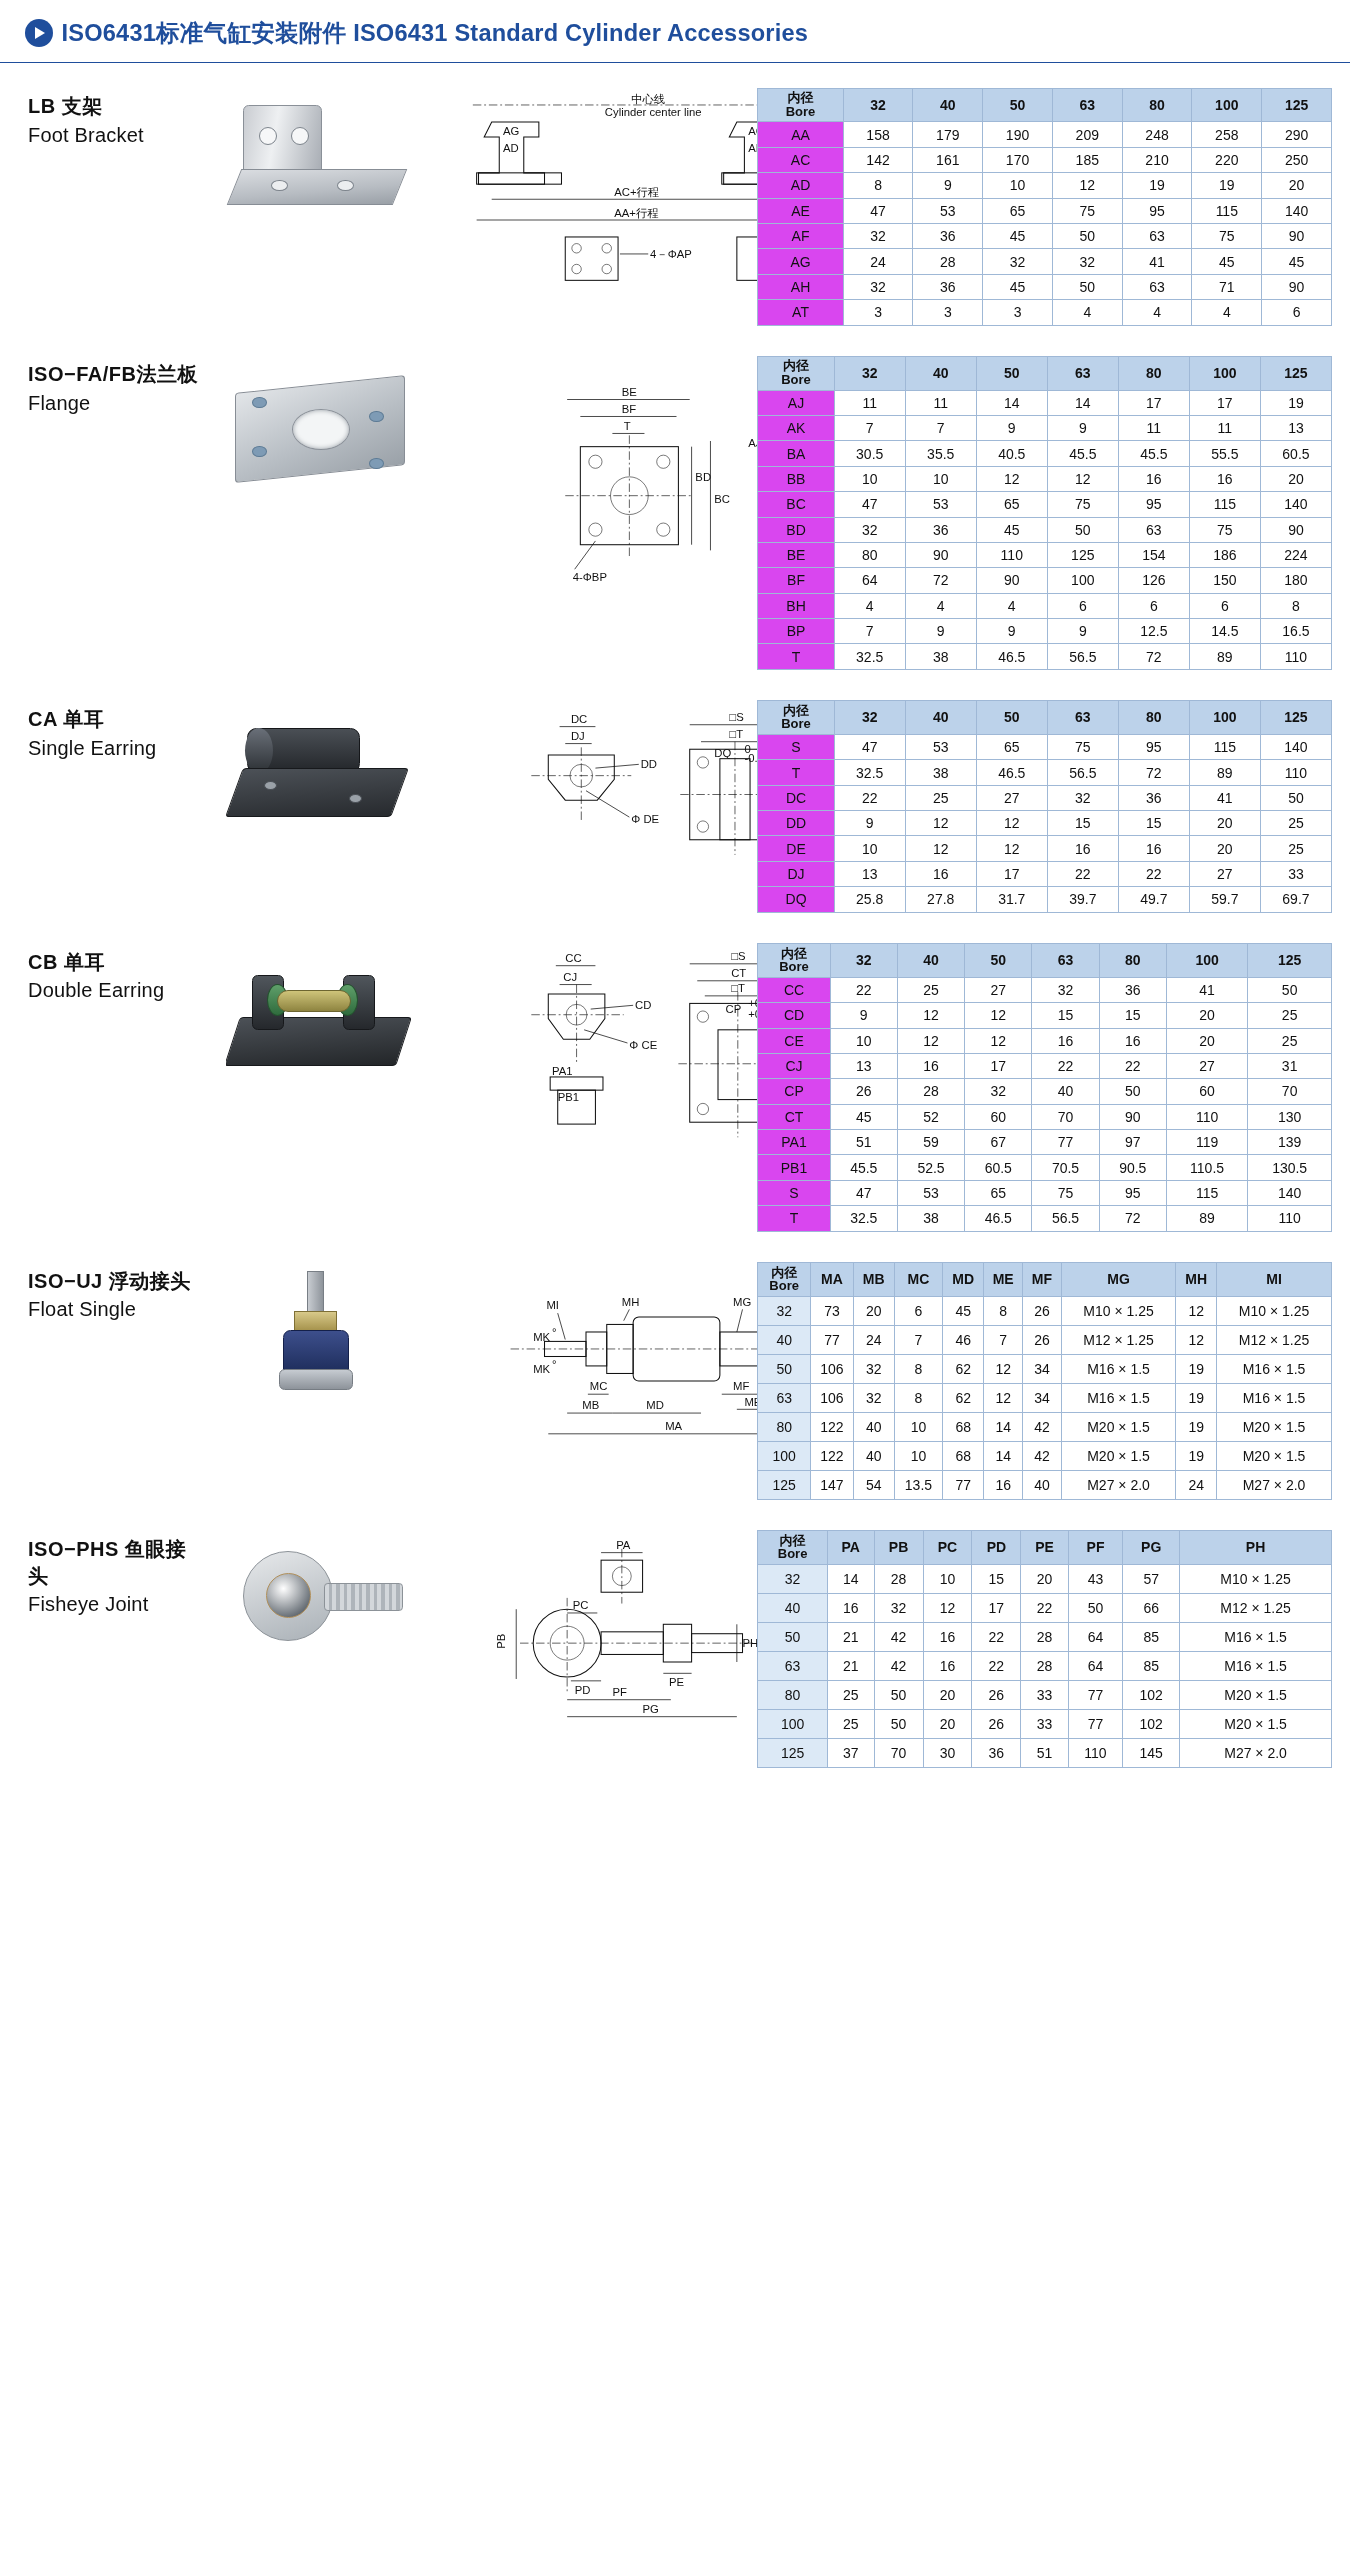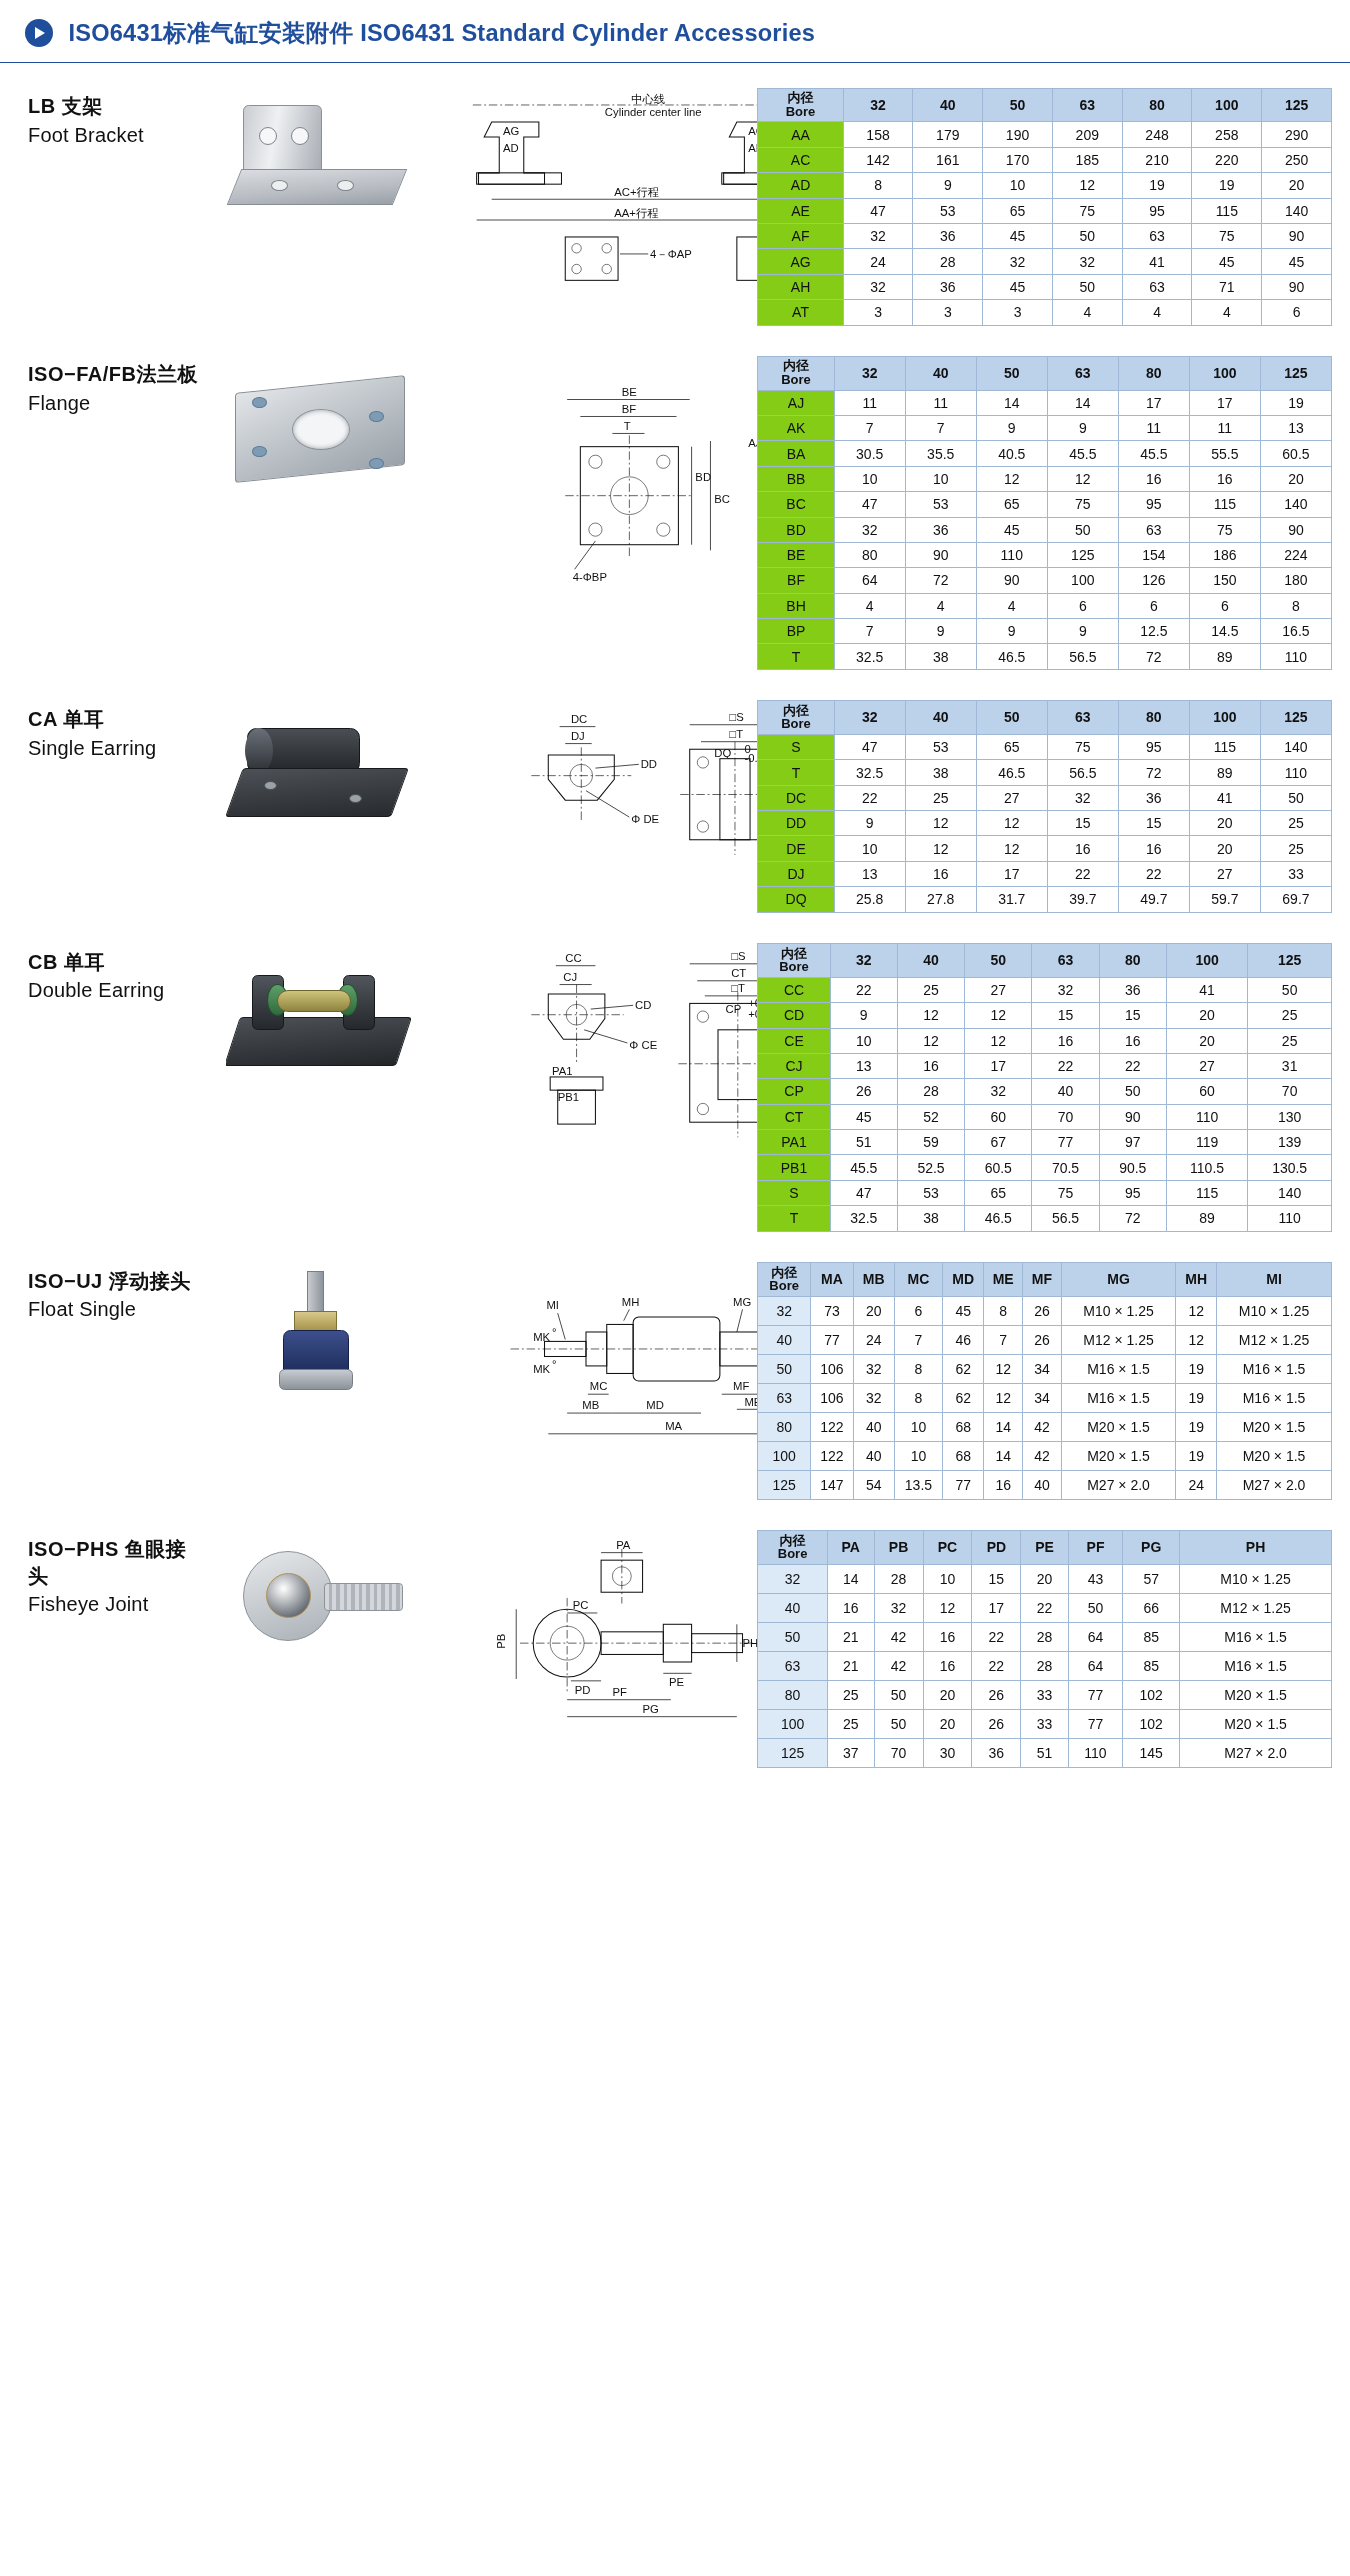--- a/index.html
+++ b/index.html
@@ -9,21 +9,21 @@
     background: #ffffff;
     font-family: "Liberation Sans", sans-serif;
     color: #1a1a1a;
   }
   .page { width: 1351px; position: relative; padding: 0 0 38px 0; }
 
   
   .header {
     display: flex;
     align-items: center;
-    gap: 16px;
+    gap: 9px;
     padding: 17px 0 13px 24.5px;
     border-bottom: 1.9px solid #1f4e9c;
   }
   .header .play {
     width: 28px; height: 28px; border-radius: 50%;
     background: #1f4e9c; position: relative; flex: 0 0 auto;
   }
   .header .play::after {
     content: ""; position: absolute; left: 10.4px; top: 7.5px;
     border-left: 10.4px solid #ffffff;
@@ -62,21 +62,21 @@
     height: 25.4px;
     color: #111;
     background: #ffffff;
   }
   table.spec thead th {
     background: #bcd2ea;
     font-weight: bold;
     font-size: 14px;
   }
   table.spec tbody td:first-child {
-    background: #84cc16;
+    background: #d946ef;
     font-weight: normal;
   }
   table.spec thead th:first-child {
     background: #bcd2ea;
     line-height: 1.05;
     font-size: 13px;
   }
   table.spec .hdr-two { display:block; }
 
   

